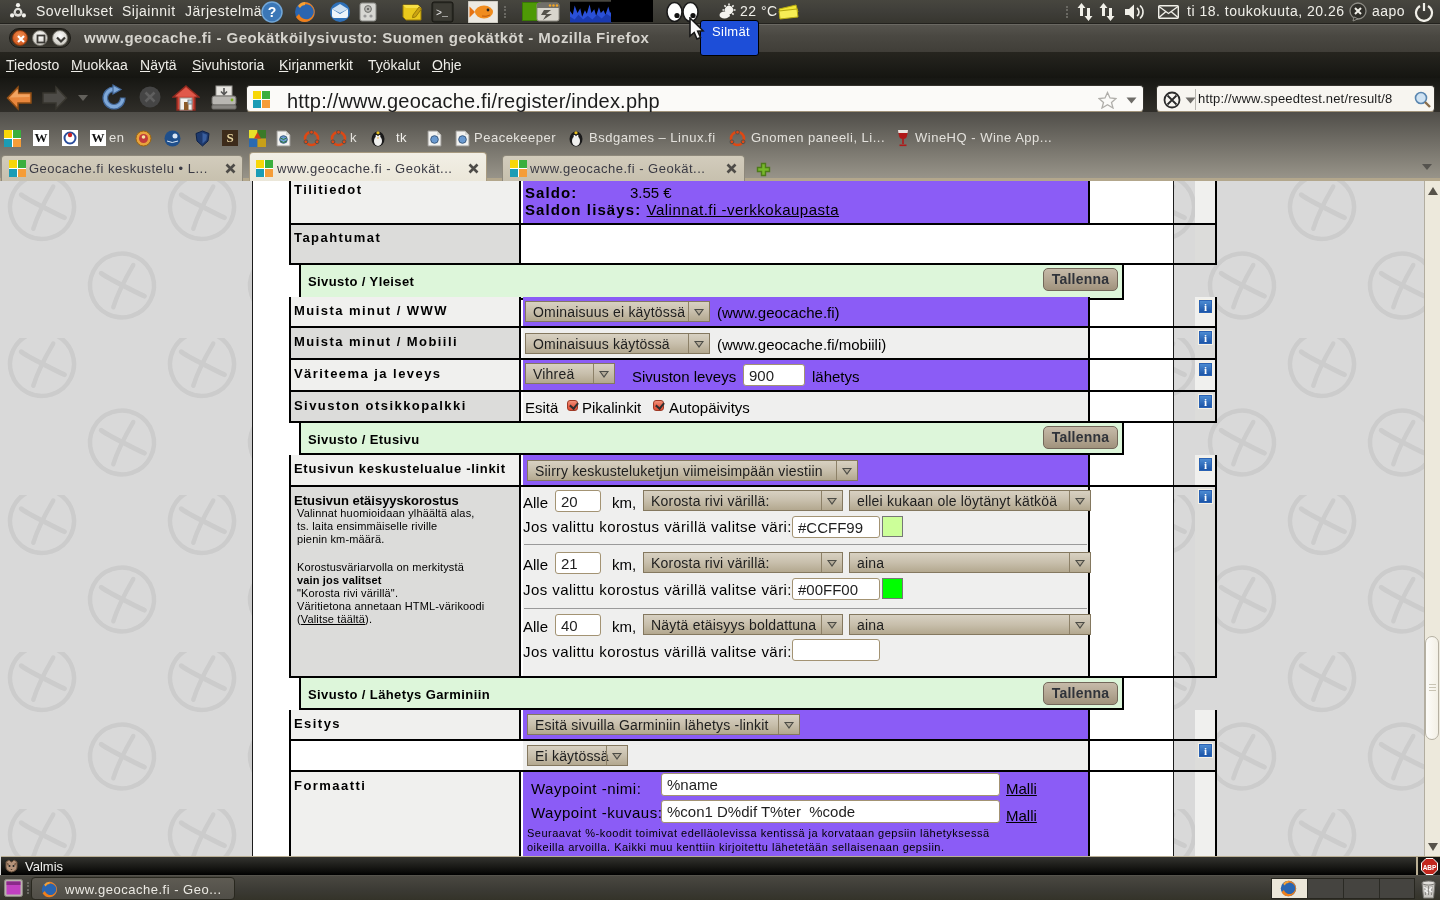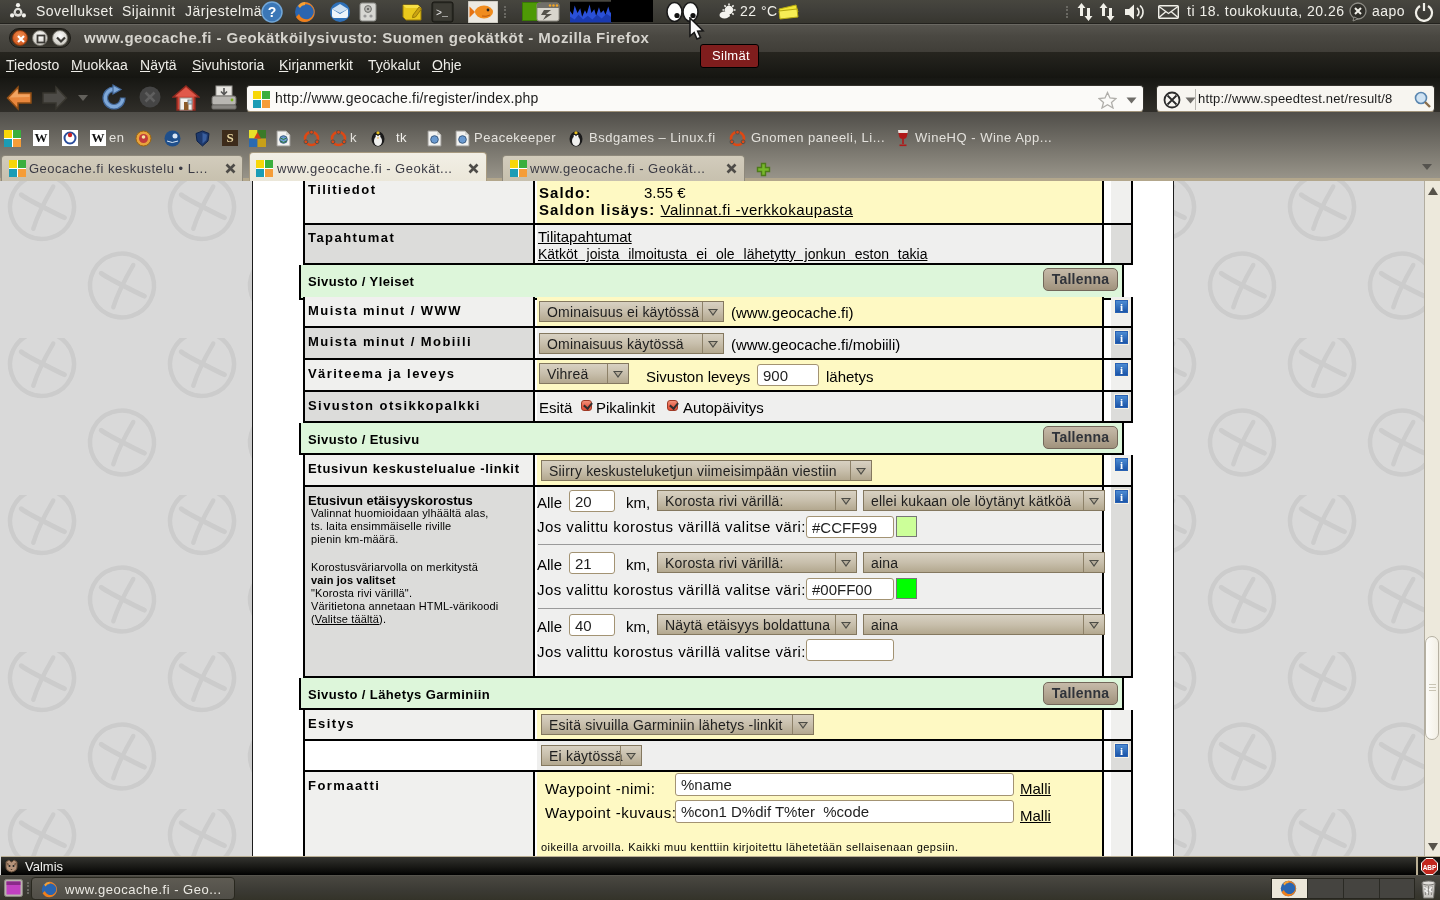--- a/index.html
+++ b/index.html
@@ -24,21 +24,21 @@
 
 #menubar { position:absolute; left:0; top:52px; width:1440px; height:26px;
   background:linear-gradient(180deg,#26251f 0%,#151511 100%); color:#eeede8; font-size:14px; }
 #menubar span { position:absolute; top:5px; }
 #menubar u { text-decoration:underline; }
 
 #navbar { position:absolute; left:0; top:78px; width:1440px; height:34px;
   background:linear-gradient(180deg,#171713 0%,#23221e 50%,#302e29 100%); }
 #urlbar { position:absolute; left:246px; top:7px; width:898px; height:27px; background:#fbfaf8;
   border:1px solid #35332e; border-bottom-color:#a0937a; border-radius:4px; }
-#urlbar .txt { position:absolute; left:28px; top:4px; font-size:14px; color:#1c1c1c; letter-spacing:0.2px;}
+#urlbar .txt { position:absolute; left:40px; top:4px; font-size:20px; color:#1c1c1c; letter-spacing:0.2px;}
 #searchbar { position:absolute; left:1156px; top:7px; width:279px; height:27px; background:#f7f5f0;
   border:1px solid #35332e; border-bottom-color:#a0937a; border-radius:4px; }
 #searchbar .txt { position:absolute; left:41px; top:5px; font-size:13px; color:#1c1c1c; letter-spacing:0.2px;}
 
 #bmbar { position:absolute; left:0; top:112px; width:1440px; height:69px;
   background:linear-gradient(180deg,#504e49 0%,#9b978c 100%);
   color:#e4e2dd; font-size:13px; }
 #bmbar:after { content:''; position:absolute; left:0; bottom:0; width:1440px; height:3px; background:#b3a78c; }
 #bmbar .t { position:absolute; top:18px; white-space:nowrap; letter-spacing:0.5px;}
 
@@ -57,26 +57,26 @@
 .gicon .b { right:0; top:0; background:#3aaf3d; }
 .gicon .c { left:0; bottom:0; background:#1b9cb5; }
 .gicon .d { right:0; bottom:0; background:#f59d38; }
 
 #content { position:absolute; left:0; top:181px; width:1424px; height:676px; background:#d9d9d9; overflow:hidden;}
 #whitebox { position:absolute; left:252px; top:0; width:922px; height:676px; background:#fff;
   border-left:1px solid #1c1c1c; border-right:1px solid #1c1c1c; }
 </style></head><body>
 <style>
 
-.row { position:absolute; left:303px; width:830px; border:solid #000; border-width:0 2px 2px 2px; }
+.row { position:absolute; left:289px; width:928px; border:solid #000; border-width:0 2px 2px 2px; }
 .lab { position:absolute; left:0; top:0; bottom:0; width:230px; border-right:2px solid #000;
   padding:6px 0 0 3px; font-size:13px; font-weight:bold; color:#000; letter-spacing:1.45px; white-space:nowrap; overflow:hidden;}
 .con { position:absolute; left:232px; top:0; bottom:0; width:567px; border-right:2px solid #000; }
 .ico { position:absolute; right:0; top:0; bottom:0; width:20px; }
-.rl .lab,.rl .ico { background:#f0f0ee; } .rl .con { background:#fef9c3; }
+.rl .lab,.rl .ico { background:#f0f0ee; } .rl .con { background:#8b5cf6; }
 .rd .lab,.rd .ico { background:#dcdcda; } .rd .con { background:#efefee; }
 .grow { position:absolute; left:299px; width:825px; border:solid #000; border-width:0 2px 2px 2px;
   background:#ddf6da; font-size:13px; font-weight:bold; padding:9px 0 0 7px; letter-spacing:0.4px;}
 .ii { position:absolute; left:4px; top:3px; width:13px; height:13px; background:linear-gradient(180deg,#4c8bd2,#1b55a8);
   border:1px solid #2a62b4; box-shadow:0 0 0 1px #f6f2e6; color:#fff; font:bold 11px "Liberation Serif",serif;
   text-align:center; line-height:12px; }
 .btn { position:absolute; height:23px; background:linear-gradient(180deg,#c6baa9 0%,#b2a591 55%,#a0927c 100%);
   border:1px solid #73675a; border-radius:5px; font-size:14px; color:#30333a; text-align:center;
   padding-top:2px; letter-spacing:0.2px; }
 .dd { position:absolute; height:21px; color:#2e2d28; background:linear-gradient(180deg,#d8d1c2 0%,#c8bfac 50%,#b3a88f 100%);
@@ -501,24 +501,20 @@
  <div class="con">
   <span class="ct cb" style="left:2px;top:3px">Saldo:</span>
   <span class="ct" style="left:107px;top:3px">3.55 €</span>
   <span class="ct cb" style="left:2px;top:20px">Saldon lisäys: <a class="lnk" style="font-weight:normal;letter-spacing:0.5px">Valinnat.fi -verkkokaupasta</a></span>
  </div>
  <div class="ico"></div>
 </div>
 
 <div class="row rd" style="top:225px;height:40px">
  <div class="lab" style="padding-top:5px">Tapahtumat</div>
- <div class="con">
-  <span class="ct" style="left:1px;top:3px"><a class="lnk">Tilitapahtumat</a></span>
-  <span class="ct" style="left:1px;top:21px;font-size:14px;word-spacing:5px"><a class="lnk">Kätköt joista ilmoitusta ei ole lähetytty jonkun eston takia</a></span>
- </div>
  <div class="ico"></div>
 </div>
 
 <div class="grow" style="top:265px;height:35px">Sivusto / Yleiset
  <div class="btn" style="left:742px;top:3px;width:75px">Tallenna</div>
 </div>
 
 <div class="row rl" style="top:297px;height:31px">
  <div class="lab">Muista minut / WWW</div>
  <div class="con">
@@ -684,20 +680,21 @@
 
 <div class="row rl" style="top:772px;height:85px;border-bottom:none">
  <div class="lab">Formaatti</div>
  <div class="con">
   <span class="ct" style="left:8px;top:8px;letter-spacing:0.5px">Waypoint -nimi:</span>
   <div class="inp" style="left:138px;top:1px;width:339px;height:23px">%name</div>
   <span class="ct" style="left:483px;top:8px"><a class="lnk">Malli</a></span>
   <span class="ct" style="left:8px;top:32px;letter-spacing:0.5px">Waypoint -kuvaus:</span>
   <div class="inp" style="left:138px;top:28px;width:339px;height:23px">%con1 D%dif T%ter &nbsp;%code</div>
   <span class="ct" style="left:483px;top:35px"><a class="lnk">Malli</a></span>
+  <div class="small" style="left:4px;top:55px;letter-spacing:0.5px">Seuraavat %-koodit toimivat edelläolevissa kentissä ja korvataan gepsiin lähetyksessä</div>
   <div class="small" style="left:4px;top:69px;letter-spacing:0.5px">oikeilla arvoilla. Kaikki muu kenttiin kirjoitettu lähetetään sellaisenaan gepsiin.</div>
  </div>
  <div class="ico"></div>
 </div>
 
 <div id="sbar">
  <svg class="abs" style="left:3px;top:6px" width="10" height="8" viewBox="0 0 10 8">
       <path d="M5 0 L10 8 L0 8 Z" fill="#56524a"></path>
     </svg>
  <svg class="abs" style="left:3px;top:662px" width="10" height="8" viewBox="0 0 10 8">
@@ -755,18 +752,18 @@
   <div class="abs" style="left:109px;top:0;width:33px;height:19px;background:#454440"></div>
  </div>
  <svg class="abs" style="left:1419px;top:2px" width="19" height="21" viewBox="0 0 19 21">
   <path d="M3 5 L16 5 L14.5 20 L4.5 20 Z" fill="#c9c7c2" stroke="#7a7874"></path>
   <ellipse cx="9.5" cy="5" rx="6.5" ry="2" fill="#e0dedA" stroke="#7a7874"></ellipse>
   <path d="M6 8 L6.5 17 M9.5 8 L9.5 17 M13 8 L12.5 17" stroke="#8a8884" fill="none"></path>
   <path d="M5 9 L8 11 L6 13 L9 15 M13 9 L10.5 12 L13 14" stroke="#fff" stroke-width="1.4" fill="none" opacity=".8"></path>
     </svg>
 </div>
 
-<div class="abs" style="left:700px;top:44px;width:59px;height:24px;background:#7f1d1d;border-radius:3px;border:1px solid #000">
+<div class="abs" style="left:700px;top:20px;width:59px;height:36px;background:#1d4ed8;border-radius:3px;border:1px solid #000">
  <span class="abs" style="left:11px;top:3px;color:#fff;font-size:13px;letter-spacing:0.3px">Silmät</span>
 </div>
 <svg class="abs" style="left:688px;top:17px" width="22" height="26" viewBox="0 0 22 26">
  <path d="M2 1 L2 19 L6.2 15.5 L9 22 L12.5 20.5 L9.7 14.2 L15 13.8 Z" fill="#fafafa" stroke="#161616" stroke-width="1.6"></path>
   </svg>
 
 </body></html>

